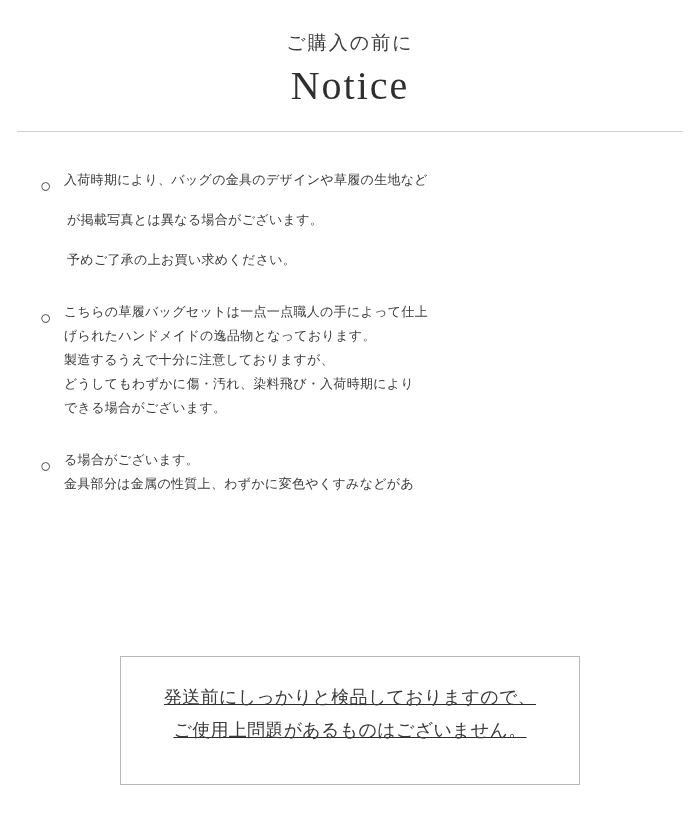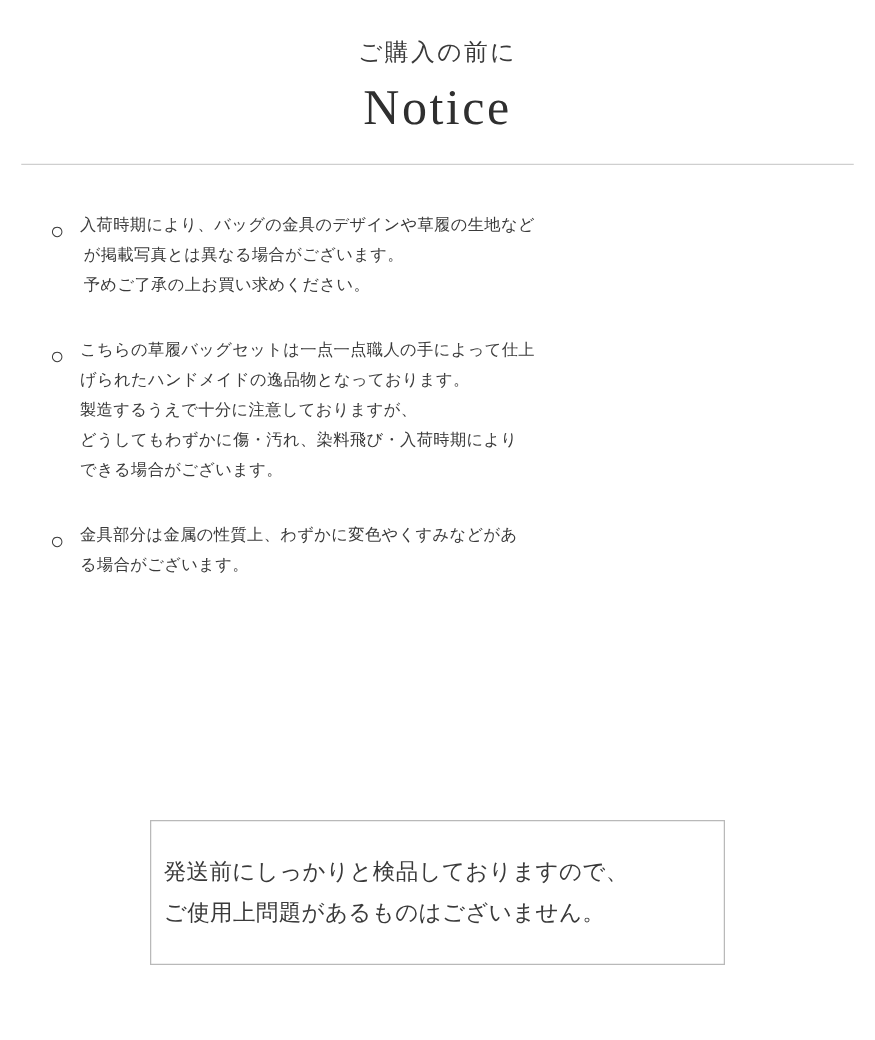--- a/index.html
+++ b/index.html
@@ -74,31 +74,34 @@
   }
   .note-line {
     font-size: 13px;
     line-height: 1.85;
     color: #3a3a3a;
     letter-spacing: 0.3px;
     white-space: nowrap;
   }
   .note-line.indent {
     padding-left: 3px;
+    margin-top: 16px;
   }
 
   
   .callout {
     position: absolute;
     left: 120px;
     top: 656px;
     width: 460px;
     box-sizing: border-box;
     border: 1px solid #b9b9b9;
-    padding: 24px 10px 23px 10px;
+    padding: 24px 10px 36px 10px;
+    text-align: center;
+    text-decoration: underline;
   }
   .callout-line {
     font-size: 18px;
     line-height: 1.85;
     color: #3a3a3a;
     letter-spacing: 0.3px;
   }
 </style>
 </head>
 <body>
@@ -129,22 +132,22 @@
         <div class="note-line">げられたハンドメイドの逸品物となっております。</div>
         <div class="note-line">製造するうえで十分に注意しておりますが、</div>
         <div class="note-line">どうしてもわずかに傷・汚れ、染料飛び・入荷時期により</div>
         <div class="note-line">できる場合がございます。</div>
       </div>
     </div>
 
     <div class="note">
       <div class="note-marker">○</div>
       <div class="note-lines">
+        <div class="note-line">る場合がございます。</div>
         <div class="note-line">金具部分は金属の性質上、わずかに変色やくすみなどがあ</div>
-        <div class="note-line">る場合がございます。</div>
       </div>
     </div>
 
   </div>
 
   <div class="callout">
     <div class="callout-line">発送前にしっかりと検品しておりますので、</div>
     <div class="callout-line">ご使用上問題があるものはございません。</div>
   </div>
 

